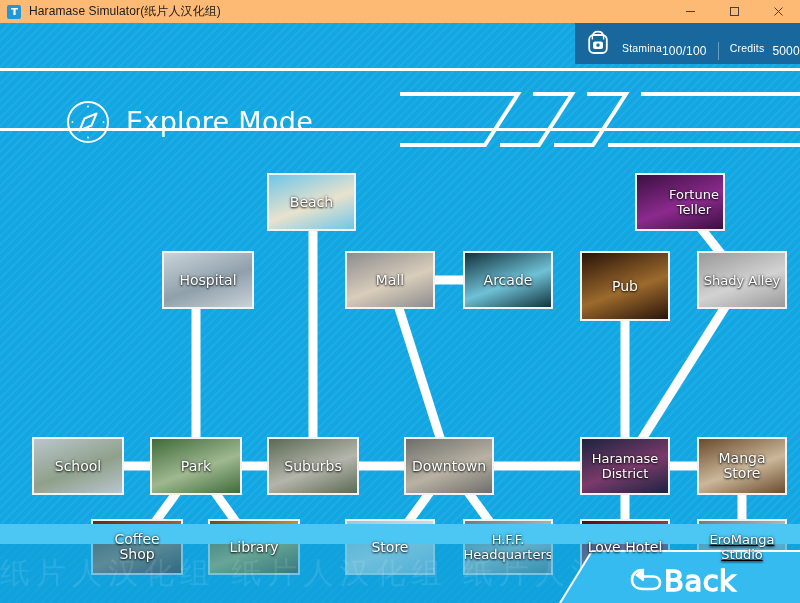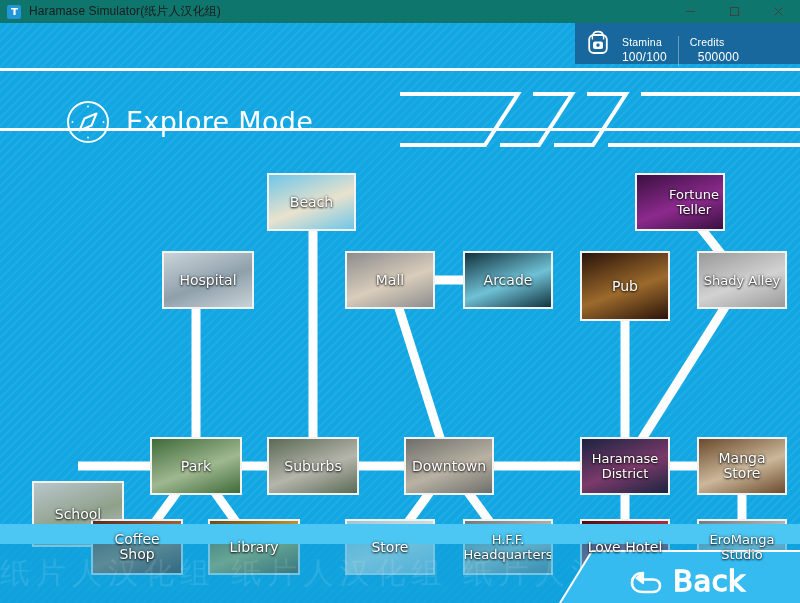--- a/index.html
+++ b/index.html
@@ -19,21 +19,21 @@
     position: relative;
     width: 800px;
     height: 603px;
     background: #ffffff;
     overflow: hidden;
   }
   #titlebar {
     position: absolute;
     left: 0; top: 0;
     width: 800px; height: 23px;
-    background: #0f766e;
+    background: #fdba74;
     border-bottom: 1px solid #e6e6e6;
     display: flex;
     align-items: center;
   }
   #app-icon {
     width: 14px; height: 14px;
     margin-left: 7px;
     background: #2196d8;
     border-radius: 2px;
     display: flex;
@@ -89,21 +89,21 @@
     box-sizing: border-box;
     padding-left: 10px;
   }
   #hud-backpack {
     width: 26px; height: 28px;
     flex: 0 0 auto;
     display: flex; align-items: center; justify-content: center;
   }
   .hud-stat {
     display: flex;
-    flex-direction: column;
+    flex-direction: row;
     justify-content: center;
     padding: 0 11px;
     box-sizing: border-box;
     margin-top: 16px;
   }
   .hud-stat.with-divider {
     border-left: 1px solid rgba(255,255,255,0.35);
   }
   .hud-label {
     font-size: 10.5px;
@@ -227,22 +227,21 @@
   #back-panel-edge {
     position: absolute;
     left: 520px; top: 527px;
     width: 280px; height: 53px;
     pointer-events: none;
   }
   #back-button {
     position: absolute;
     left: 630px; top: 543px;
     display: flex;
-    align-items: flex-end;
-    gap: 9px;
+    align-items: flex-start;
     cursor: pointer;
   }
   #back-icon { width: 34px; height: 27px; flex: 0 0 auto; }
   #back-label {
     font-size: 29px;
     color: #ffffff;
     line-height: 30px;
     letter-spacing: 0.5px;
     font-family: "DejaVu Sans", sans-serif;
     -webkit-text-stroke: 1.5px #ffffff;
@@ -365,21 +364,21 @@
           </div>
           <div class="node" style="left: 463px; top: 118px; width: 90px; height: 58px; border-color: rgb(242, 242, 242); background-image: linear-gradient(160deg, rgb(18, 50, 61) 0%, rgb(111, 193, 214) 55%, rgb(18, 50, 61) 100%);">
             <div class="node-label">Arcade</div>
           </div>
           <div class="node" style="left: 580px; top: 118px; width: 90px; height: 70px; border-color: rgb(242, 242, 242); background-image: linear-gradient(160deg, rgb(42, 20, 10) 0%, rgb(156, 106, 44) 55%, rgb(42, 20, 10) 100%);">
             <div class="node-label">Pub</div>
           </div>
           <div class="node" style="left: 697px; top: 118px; width: 90px; height: 58px; border-color: rgb(242, 242, 242); background-image: linear-gradient(160deg, rgb(154, 154, 154) 0%, rgb(210, 210, 210) 55%, rgb(154, 154, 154) 100%);">
             <div class="node-label two-line">Shady Alley</div>
           </div>
-          <div class="node" style="left: 32px; top: 304px; width: 92px; height: 66px; border-color: rgb(242, 242, 242); background-image: linear-gradient(160deg, rgb(185, 198, 204) 0%, rgb(143, 160, 138) 55%, rgb(185, 198, 204) 100%); margin-top: 44px;">
+          <div class="node" style="left: 32px; top: 304px; width: 92px; height: 58px; border-color: rgb(242, 242, 242); background-image: linear-gradient(160deg, rgb(185, 198, 204) 0%, rgb(143, 160, 138) 55%, rgb(185, 198, 204) 100%);">
             <div class="node-label">School</div>
           </div>
           <div class="node" style="left: 150px; top: 304px; width: 92px; height: 58px; border-color: rgb(242, 242, 242); background-image: linear-gradient(160deg, rgb(63, 107, 58) 0%, rgb(159, 184, 143) 55%, rgb(63, 107, 58) 100%);">
             <div class="node-label">Park</div>
           </div>
           <div class="node" style="left: 267px; top: 304px; width: 92px; height: 58px; border-color: rgb(242, 242, 242); background-image: linear-gradient(160deg, rgb(90, 106, 85) 0%, rgb(181, 181, 171) 55%, rgb(90, 106, 85) 100%);">
             <div class="node-label">Suburbs</div>
           </div>
           <div class="node" style="left: 404px; top: 304px; width: 90px; height: 58px; border-color: rgb(242, 242, 242); background-image: linear-gradient(160deg, rgb(109, 110, 106) 0%, rgb(185, 178, 164) 55%, rgb(109, 110, 106) 100%);">
             <div class="node-label">Downtown</div>
@@ -398,21 +397,21 @@
           </div>
           <div class="node" style="left: 345px; top: 386px; width: 90px; height: 56px; border-color: rgb(242, 242, 242); background-image: linear-gradient(160deg, rgb(159, 196, 214) 0%, rgb(226, 231, 224) 55%, rgb(159, 196, 214) 100%);">
             <div class="node-label">Store</div>
           </div>
           <div class="node" style="left: 463px; top: 386px; width: 90px; height: 56px; border-color: rgb(242, 242, 242); background-image: linear-gradient(160deg, rgb(110, 122, 128) 0%, rgb(194, 198, 189) 55%, rgb(110, 122, 128) 100%);">
             <div class="node-label two-line">H.F.F. Headquarters</div>
           </div>
           <div class="node" style="left: 580px; top: 386px; width: 90px; height: 56px; border-color: rgb(242, 242, 242); background-image: linear-gradient(160deg, rgb(74, 13, 20) 0%, rgb(192, 66, 90) 55%, rgb(74, 13, 20) 100%);">
             <div class="node-label">Love Hotel</div>
           </div>
-          <div class="node" style="left: 697px; top: 386px; width: 90px; height: 56px; border-color: rgb(242, 242, 242); background-image: linear-gradient(160deg, rgb(110, 123, 130) 0%, rgb(198, 204, 201) 55%, rgb(110, 123, 130) 100%);">
+          <div class="node" style="left: 697px; top: 386px; width: 90px; height: 56px; border-color: rgb(242, 242, 242); background-image: linear-gradient(160deg, rgb(110, 123, 130) 0%, rgb(198, 204, 201) 55%, rgb(110, 123, 130) 100%); text-decoration: underline;">
             <div class="node-label two-line">EroManga Studio</div>
           </div>
         </div>
     </div>
 
     <div id="bottom-strip-shadow"></div>
     <div id="bottom-watermark">纸片人汉化组 纸片人汉化组 纸片人汉化组 纸片人汉化组</div>
     <div id="bottom-strip"></div>
 
     <div id="back-panel"></div>

